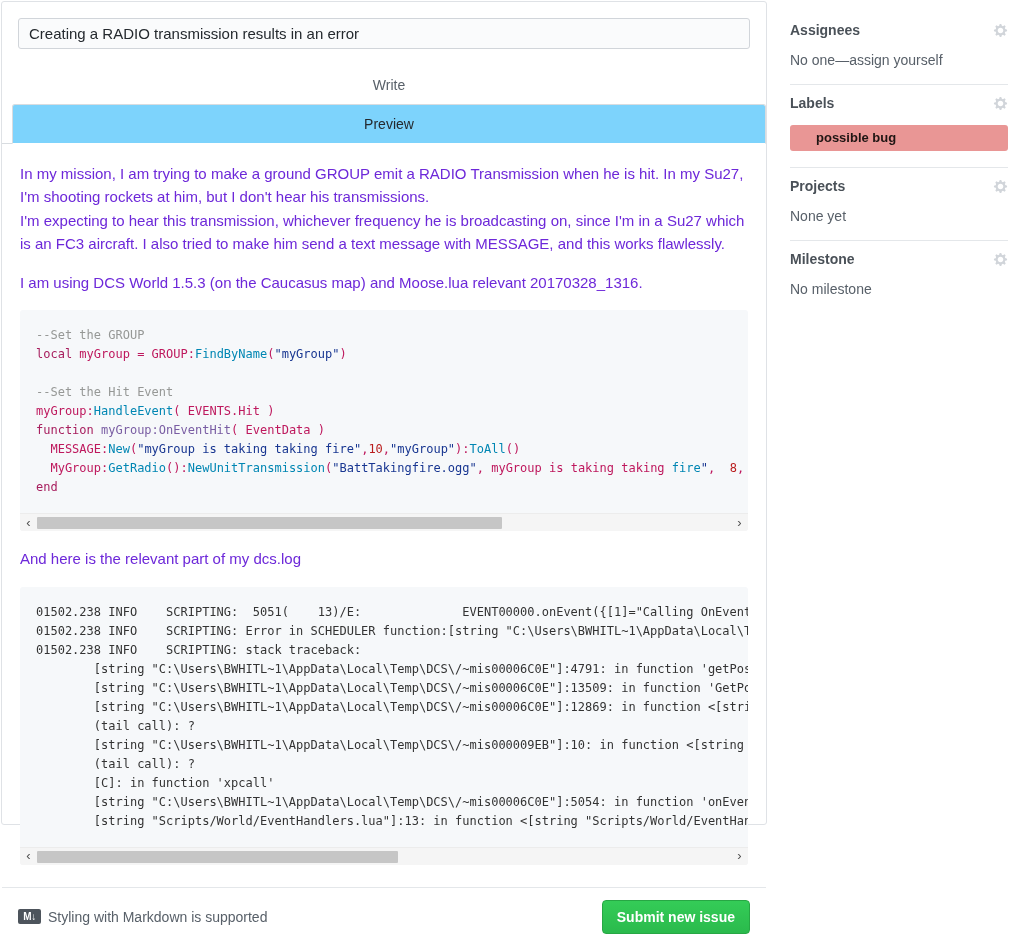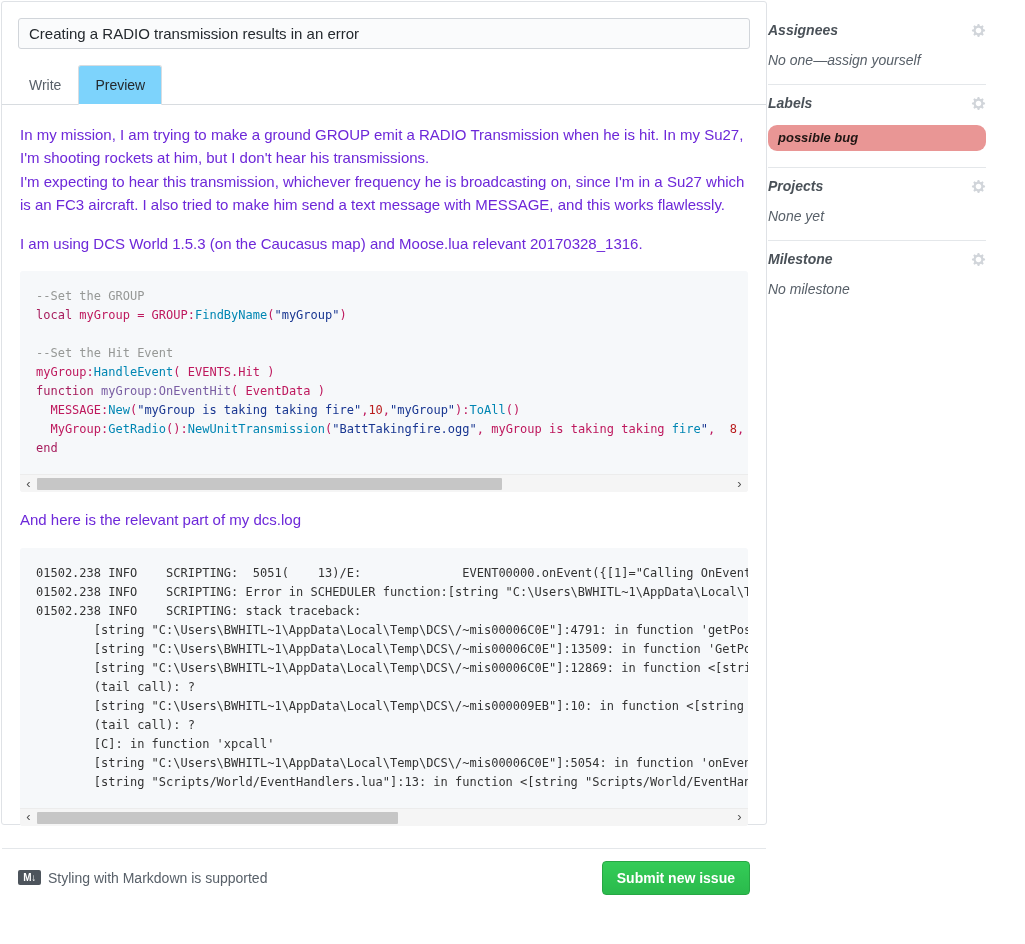--- a/index.html
+++ b/index.html
@@ -27,20 +27,21 @@
     font-size: 15px; color: #24292e;
     background: #fafbfc;
     border: 1px solid #d1d5da; border-radius: 3px;
     outline: none;
   }
   .tabs {
     margin: 16px -16px 0 -16px;
     padding: 0 0 0 10px;
     border-bottom: 1px solid #d8dce0;
     display: flex;
+    flex-direction: column;
   }
   .tab {
     appearance: none; background: transparent; border: 1px solid transparent;
     font-family: "Liberation Sans", sans-serif;
     font-size: 14px; color: #586069;
     padding: 11px 16px; cursor: pointer;
     border-radius: 3px 3px 0 0;
     margin-bottom: -1px;
   }
   .tab.active {
@@ -106,34 +107,34 @@
     font-family: "Liberation Sans", sans-serif;
     font-size: 14px; font-weight: bold; color: #fff;
     padding: 8px 14px; border-radius: 4px;
     background: linear-gradient(-180deg, #34cc57, #2aba4c);
     border: 1px solid #27a744;
     margin-left: 24px;
   }
 
   
   .sidebar {
-    position: absolute; left: 768px; top: 12px; width: 218px; font-style: italic;
+    position: absolute; left: 790px; top: 12px; width: 218px;
   }
   .sb-section { padding: 10px 0 16px 0; border-bottom: 1px solid #e4e7ea; }
   .sb-section.last { border-bottom: none; }
   .sb-head {
     display: flex; align-items: center; justify-content: space-between;
     font-size: 14px; font-weight: bold; color: #4a5158;
     margin-bottom: 14px;
   }
   .gear { width: 15px; height: 15px; fill: #d1d5da; cursor: pointer; }
   .sb-body { font-size: 14px; color: #586069; }
   .label-pill {
     margin-top: 2px; height: 26px; line-height: 26px;
-    padding-left: 10px; border-radius: 9px;
+    padding-left: 26px; border-radius: 3px;
     font-size: 13px; font-weight: bold;
     width: 100%;
   }
 </style>
 </head>
 <body>
 
 <div class="main-card">
 
   <input class="title-input" type="text" value="Creating a RADIO transmission results in an error" style="">

